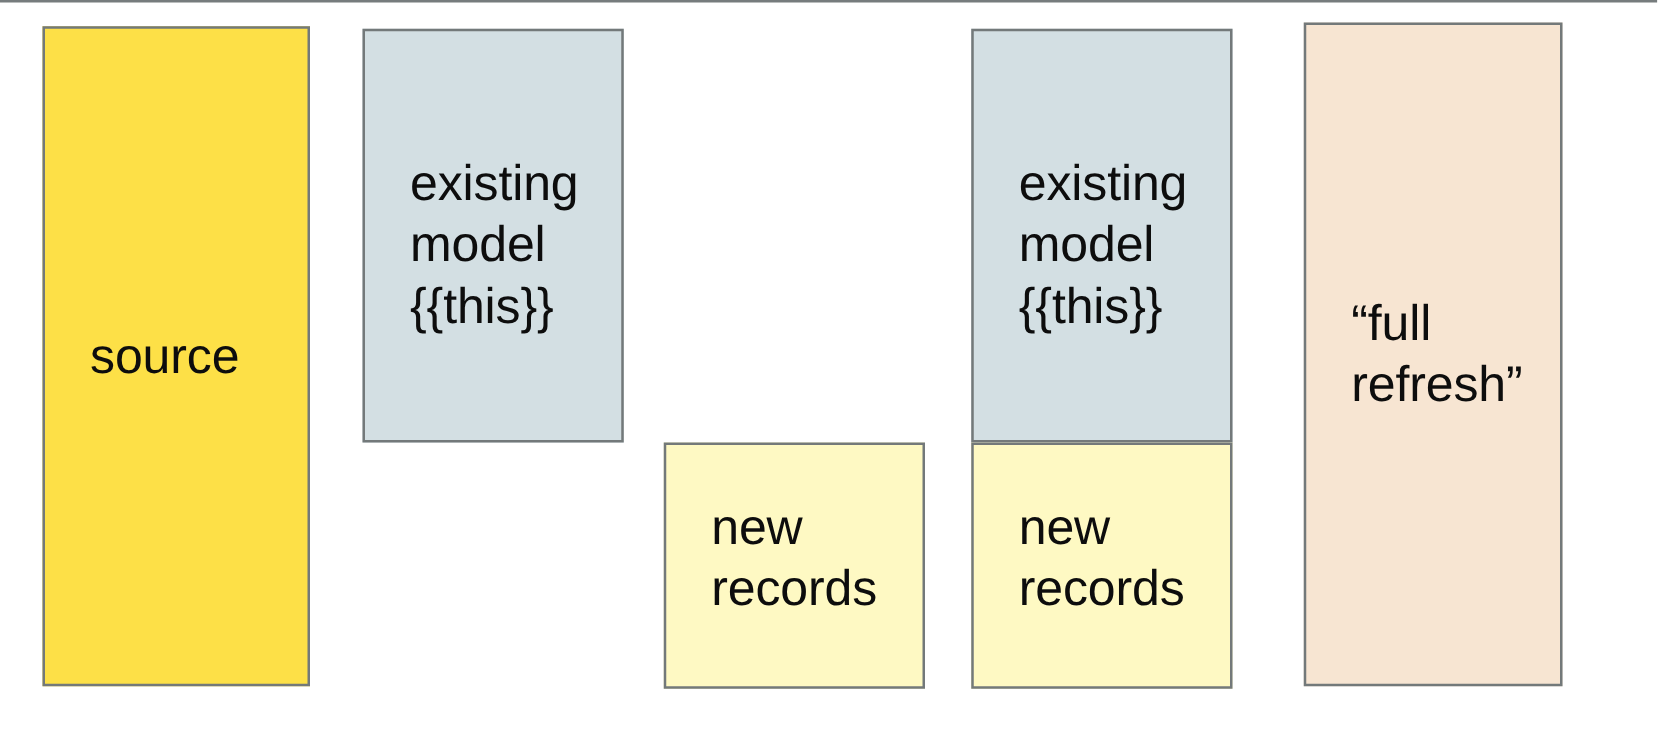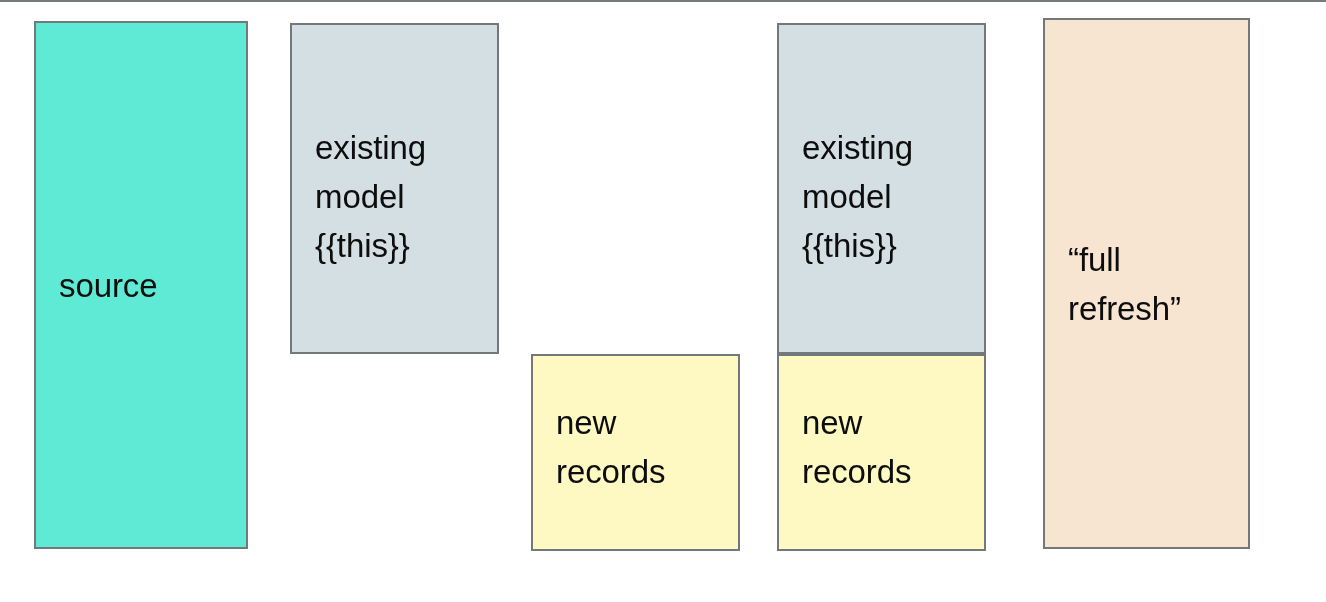--- a/index.html
+++ b/index.html
@@ -30,30 +30,30 @@
     position: absolute;
     box-sizing: border-box;
     border: 2px solid #73797a;
     z-index: 2;
     display: flex;
     align-items: center;
     overflow: hidden;
   }
   .block-label {
     display: block;
-    padding-left: 23px;
+    padding-left: 36px;
     padding-right: 8px;
-    font-size: 33px;
+    font-size: 40px;
     line-height: 49px;
     color: #0d0d0d;
     font-family: "Liberation Sans", sans-serif;
     white-space: pre-line;
     letter-spacing: -0.1px;
   }
-  .b-source   { background: #5eead4; }
+  .b-source   { background: #fde047; }
   .b-model    { background: #d3dfe3; }
   .b-new      { background: #fef9c3; }
   .b-refresh  { background: #f7e5d2; }
 </style>
 </head>
 <body>
 
 <div id="canvas">
 
   <div class="divider-line"></div>

